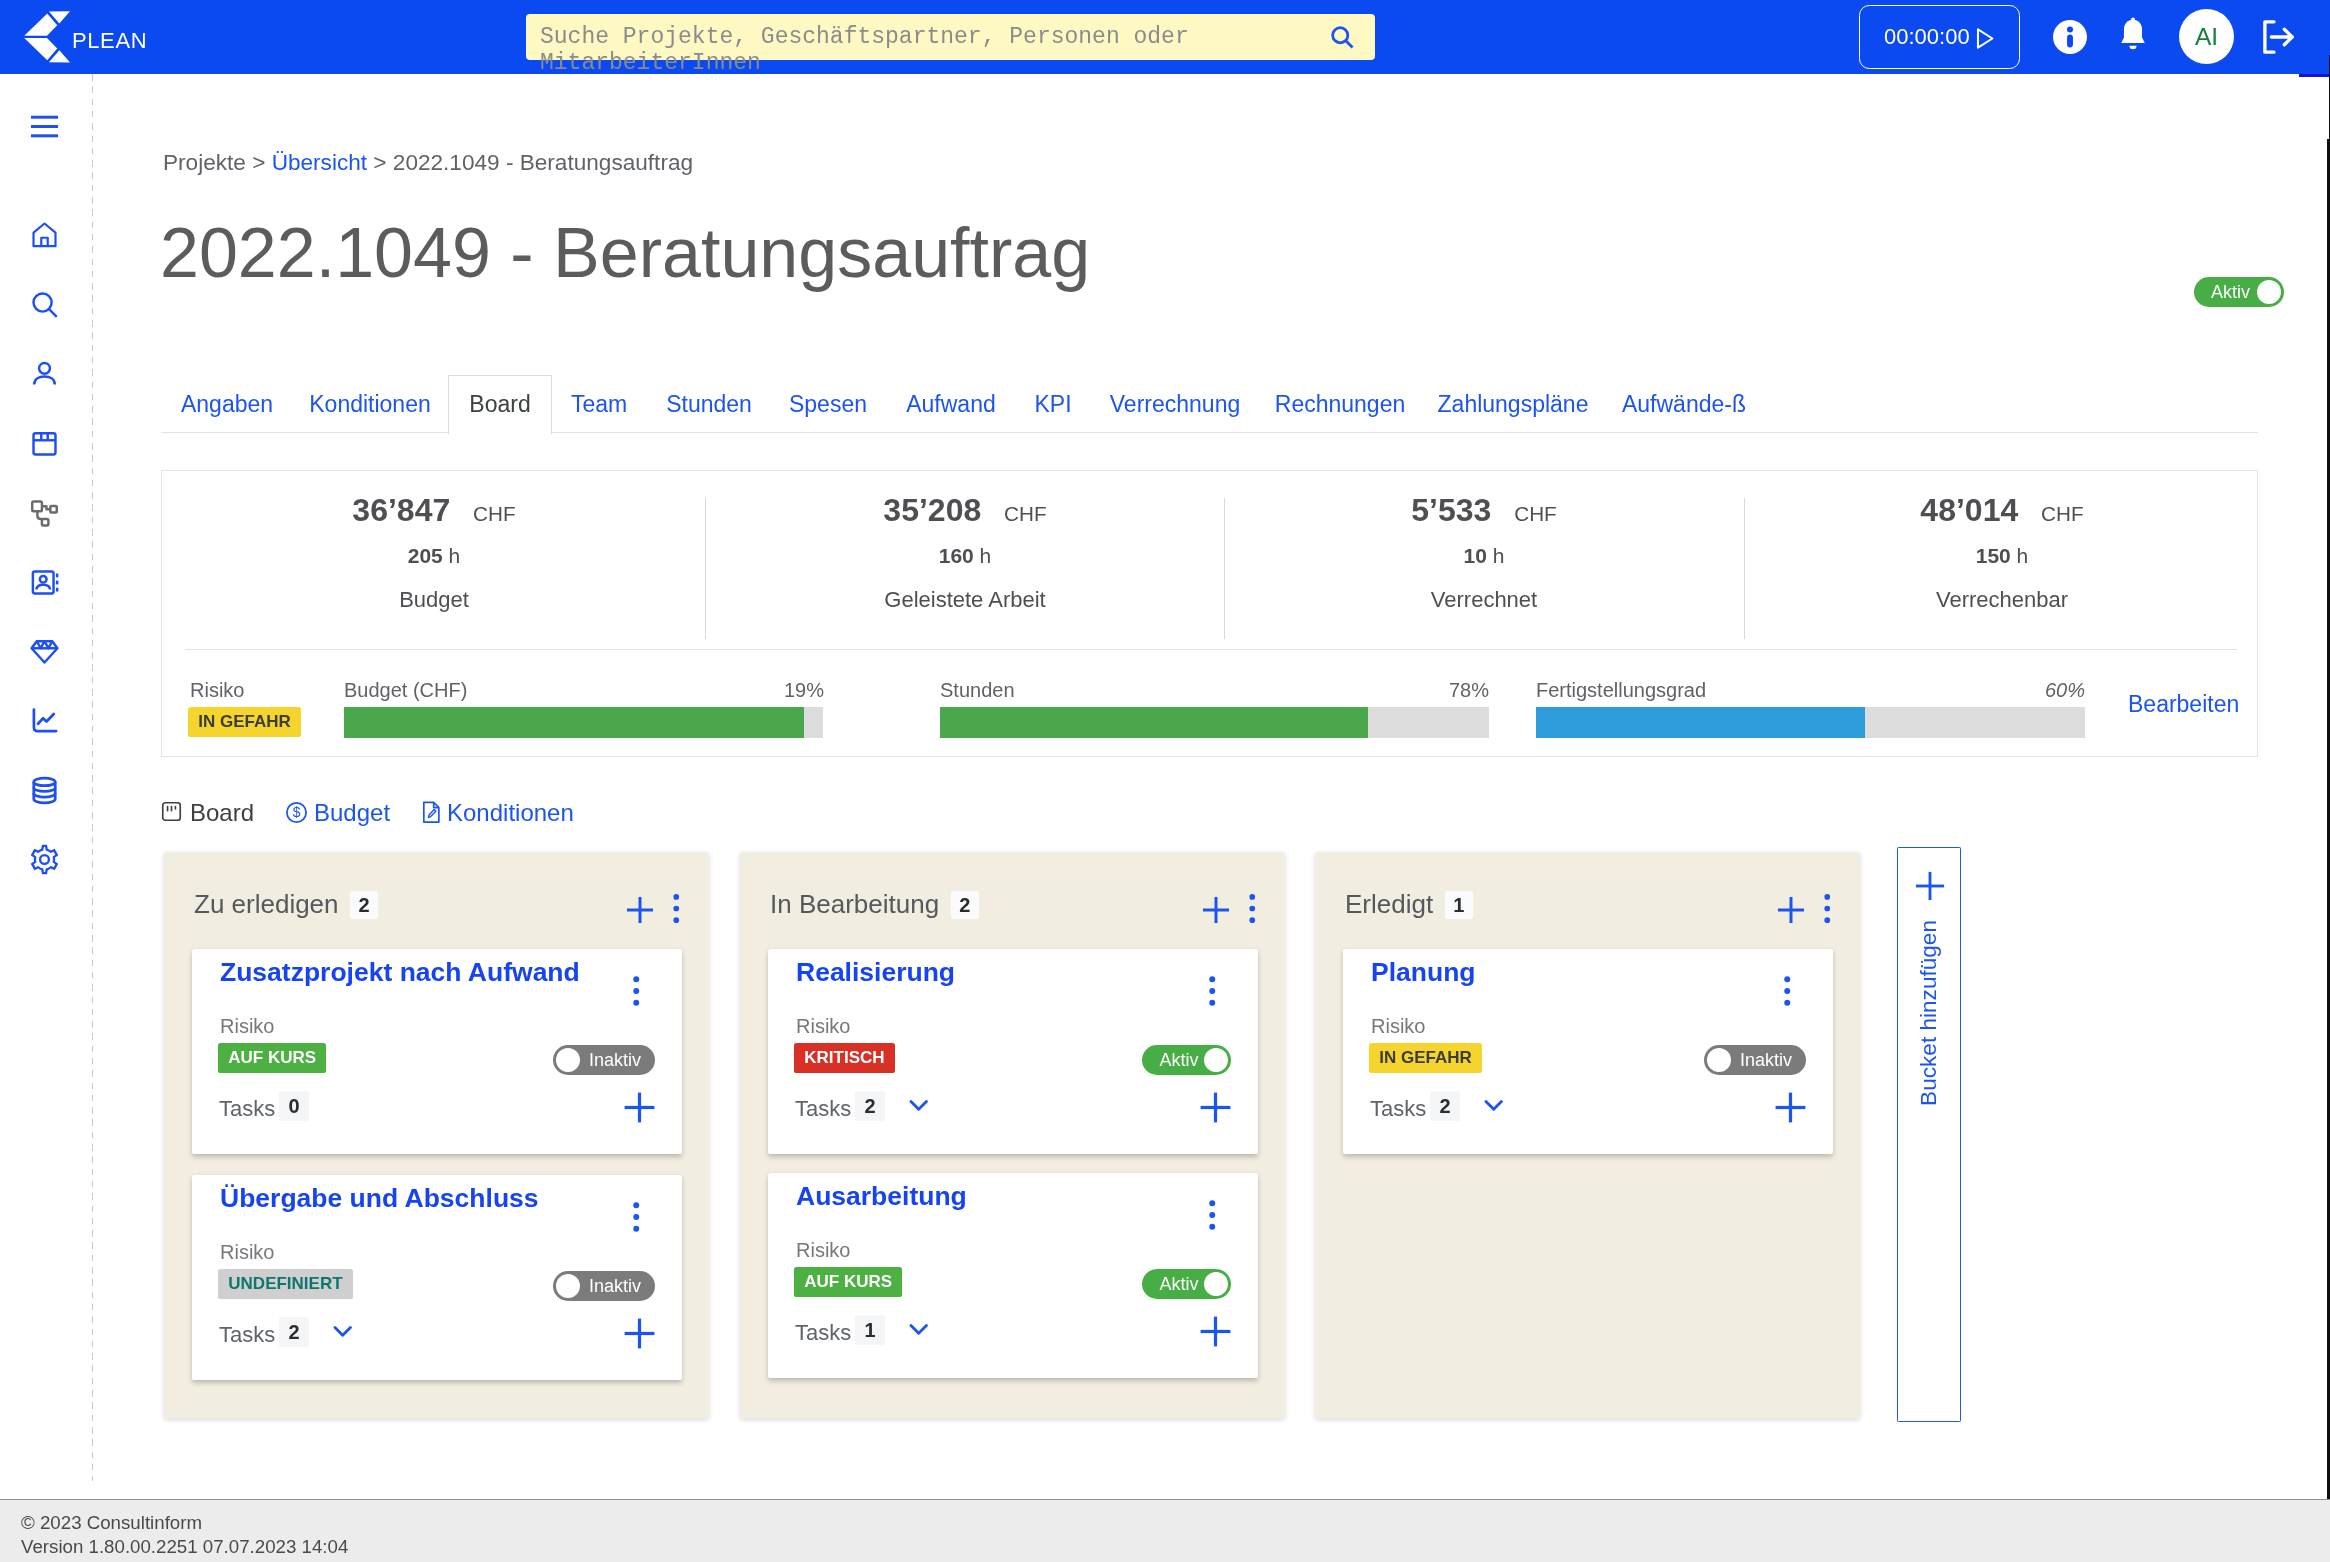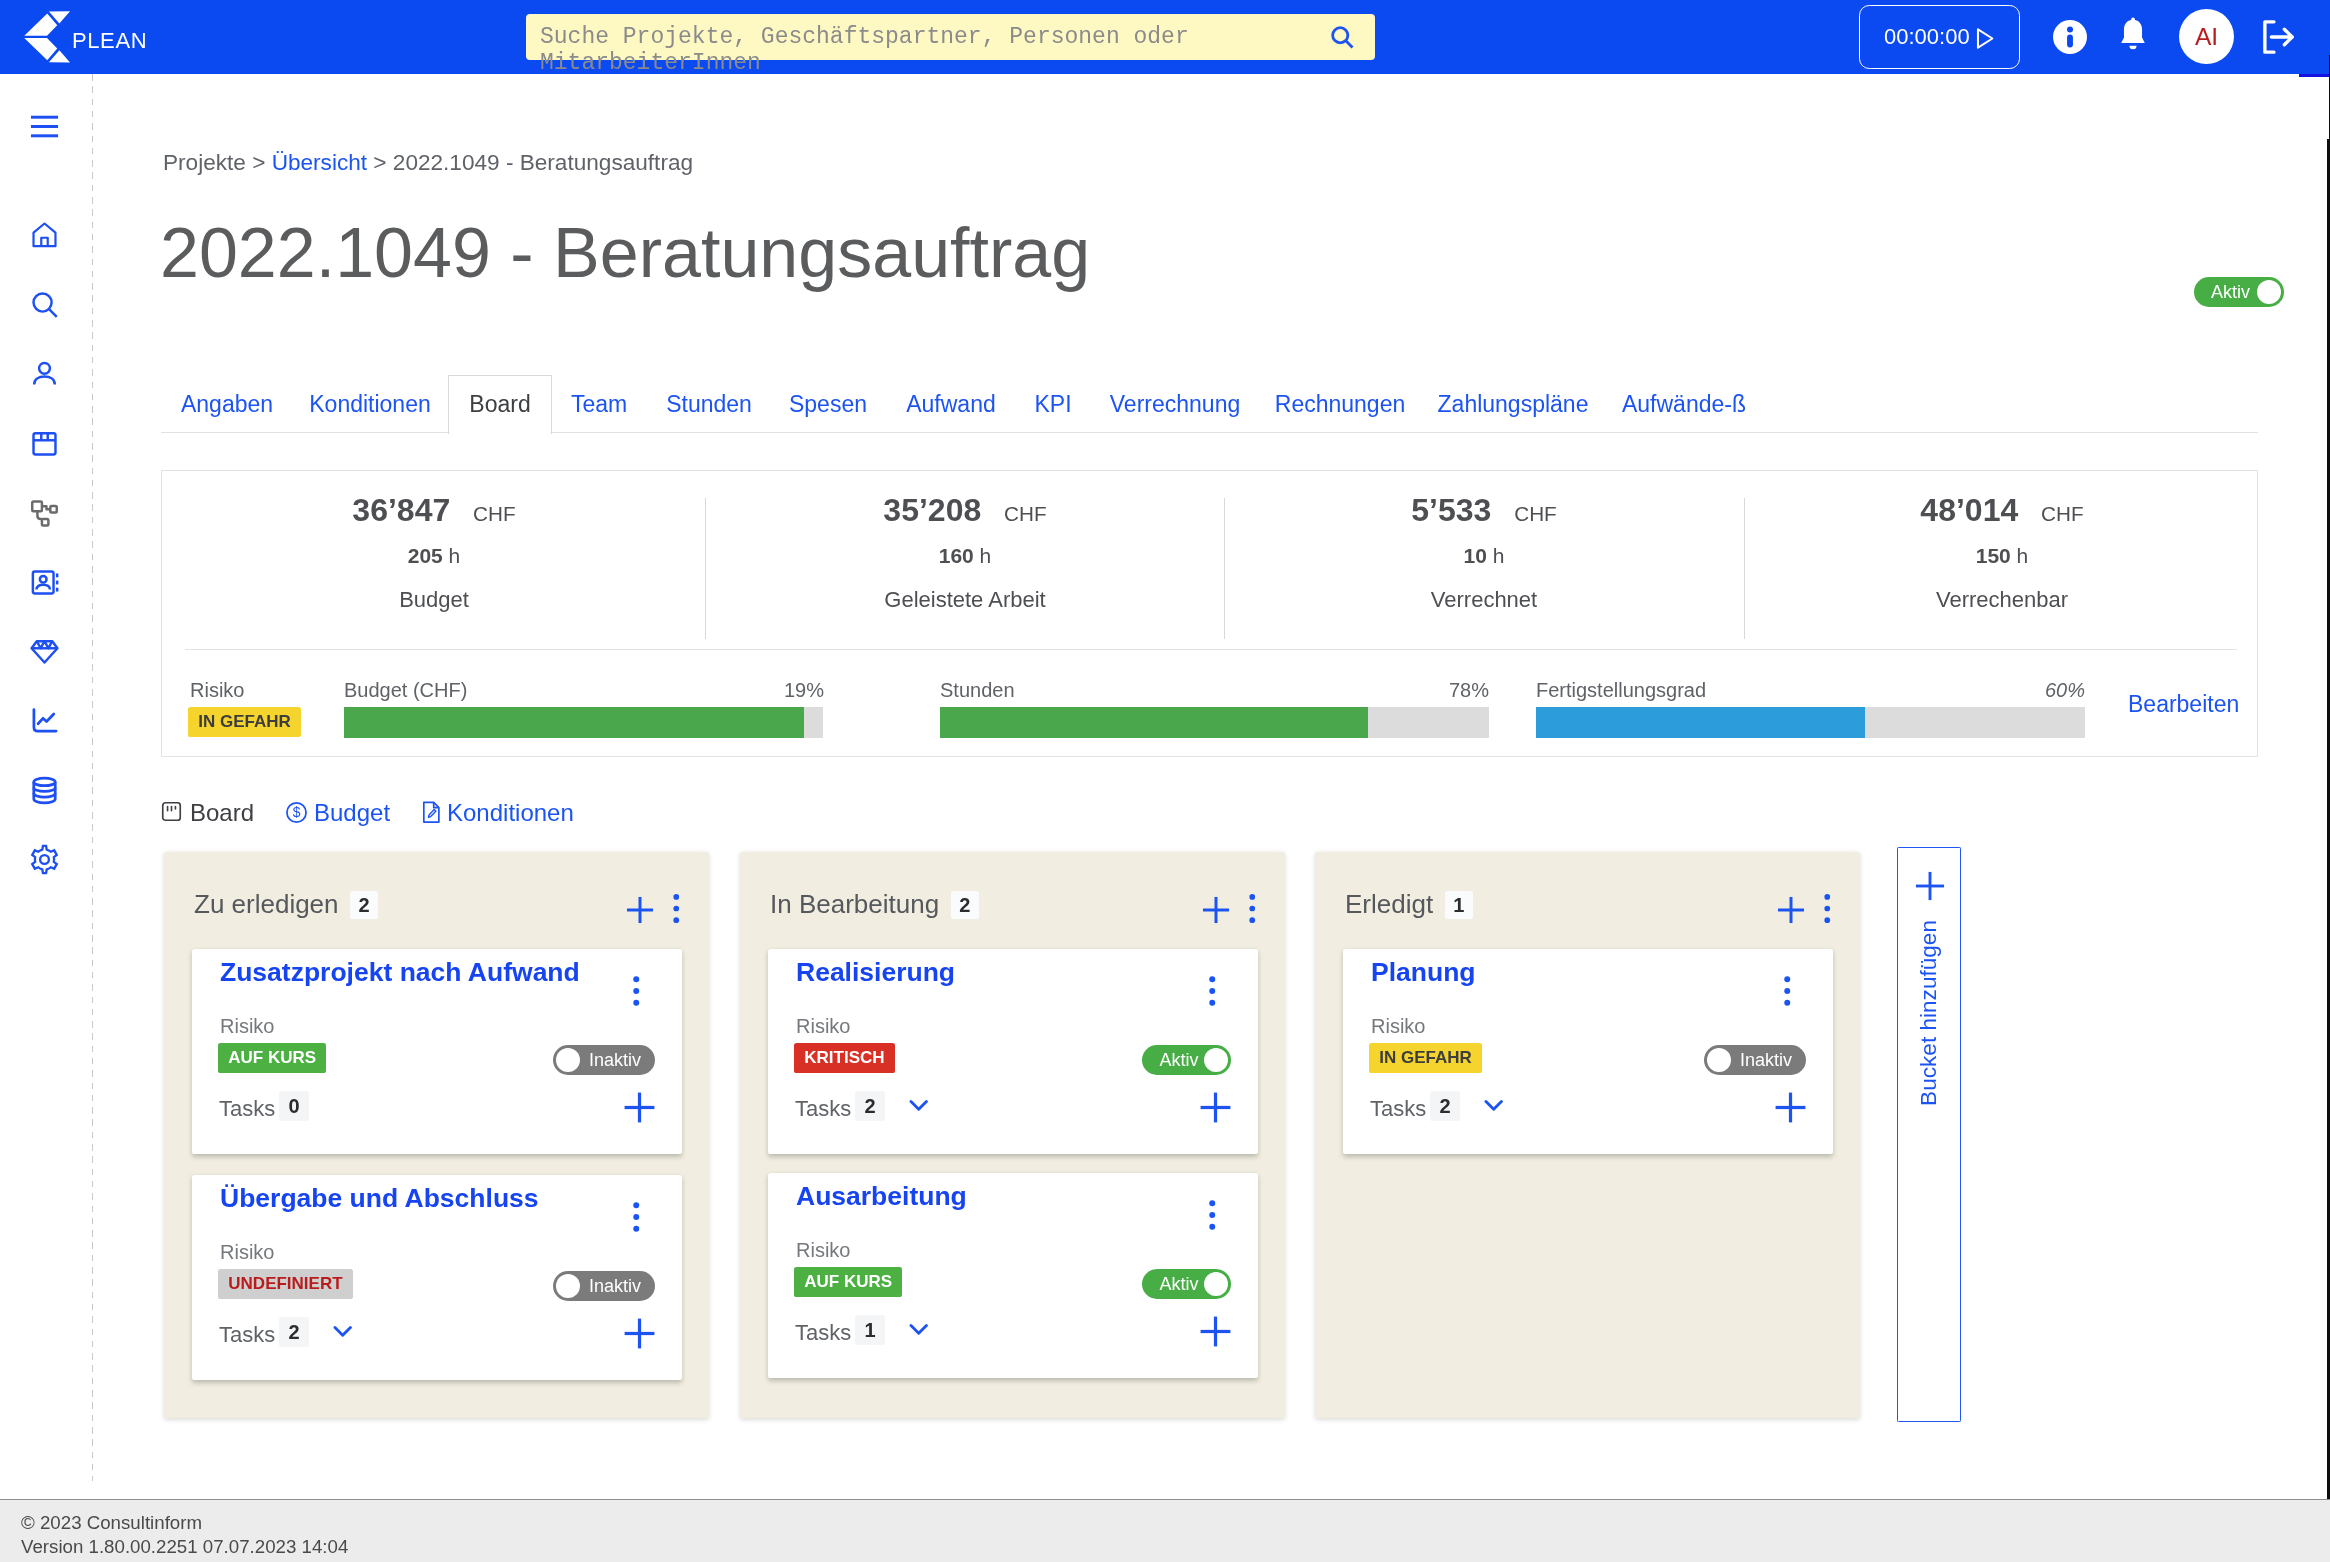--- a/index.html
+++ b/index.html
@@ -5,21 +5,21 @@
 <style>
   * { margin:0; padding:0; box-sizing:border-box; }
   html,body { width:2330px; height:1563px; font-family:"Liberation Sans", sans-serif; background:#fff; overflow:hidden; }
   .abs { position:absolute; }
   
   .topbar { position:absolute; left:0; top:0; width:2330px; height:74px; background:#0b49f1; }
   .logo-text { position:absolute; left:72px; top:28px; color:#fff; font-size:22px; letter-spacing:0.6px; }
   .search { position:absolute; left:526px; top:14px; width:849px; height:46px; background:#fef9c3; border-radius:3.9px;font-family:Liberation Mono, monospace; }
   .search .ph { position:absolute; left:14px; top:10.3px; font-size:23px; color:#8b8b8b; }
   .tmr { position:absolute; left:1859px; top:5.2px; width:161px; height:64px; border:1.9px solid #fff; border-radius:10.3px; color:#fff; font-size:22px; line-height:61px; text-align:left; padding-left:24px; }
-  .avatar { position:absolute; left:2179px; top:9px; width:55px; height:55px; background:#fff; border-radius:50%; color:#b91c1c; font-size:24.5px; text-align:center; line-height:55px; }
+  .avatar { position:absolute; left:2179px; top:9px; width:55px; height:55px; background:#fff; border-radius:50%; color:#15803d; font-size:24.5px; text-align:center; line-height:55px; }
   
   .sideline { position:absolute; left:92px; top:74px; height:1407px; width:1.3px;
       background:repeating-linear-gradient(to bottom,#c9c9c9 0 6.5px, transparent 6.5px 12.3px); }
   .sicon { position:absolute; left:29px; width:31px; height:31px; color:#1d4ff2; }
   
   .crumb { position:absolute; left:163px; top:150px; font-size:22.6px; color:#5f6368; }
   .crumb a { color:#1c54f2; text-decoration:none; }
   .pagetitle { position:absolute; left:160px; top:213px; font-size:70px; color:#5a5c5e; }
   
   .pill { position:absolute; border-radius:645px; color:#fff; }
@@ -42,21 +42,21 @@
   .vdiv { position:absolute; top:26.5px; width:1.3px; height:141px; background:#d9d9d9; }
   .hdiv { position:absolute; left:22.6px; top:178px; width:2052px; height:1.3px; background:#e3e3e3; }
   .plabel { position:absolute; top:208px; font-size:20px; color:#5f6368; }
   .ppct { position:absolute; top:208px; font-size:20px; color:#5f6368; }
   .pbar { position:absolute; top:236px; height:31px; background:#dcdcdc; }
   .pbar .fill { position:absolute; left:0; top:0; height:31px; }
   .badge { position:absolute; font-size:17px; font-weight:bold; line-height:30px; height:30px; padding:0 10.3px; border-radius:2.6px; white-space:nowrap; }
   .b-yellow { background:#f6d42e; color:#3d3d3d; }
   .b-green { background:#4cb043; color:#fff; }
   .b-red { background:#d93026; color:#fff; }
-  .b-gray { background:#cfcfcf; color:#b91c1c; }
+  .b-gray { background:#cfcfcf; color:#0f766e; }
   .edit-link { position:absolute; left:2128px; top:691px; font-size:23px; color:#1c54f2; }
   
   .viewrow { position:absolute; top:799px; font-size:24px; }
   
   .kcol { position:absolute; top:852px; width:545px; height:566px; background:#f1eee1; border-radius:2.6px; box-shadow:0 1.9px 5.2px rgba(0,0,0,0.14); }
   .khead { position:absolute; left:30px; top:37px; display:flex; align-items:center; gap:11.6px; }
   .khead .t { font-size:26px; color:#55585c; }
   .kbadge { width:28px; height:28px; background:#fafbfc; border-radius:2.6px; text-align:center; line-height:28px; font-size:20px; font-weight:bold; color:#2c2c2c; }
   .card { position:absolute; width:490px; height:205px; background:#fff; border-radius:2.6px; box-shadow:0 2.6px 5.8px rgba(0,0,0,0.22); }
   .card h4 { position:absolute; left:28px; top:8px; font-size:26.5px; color:#1544f0; font-weight:bold; }

